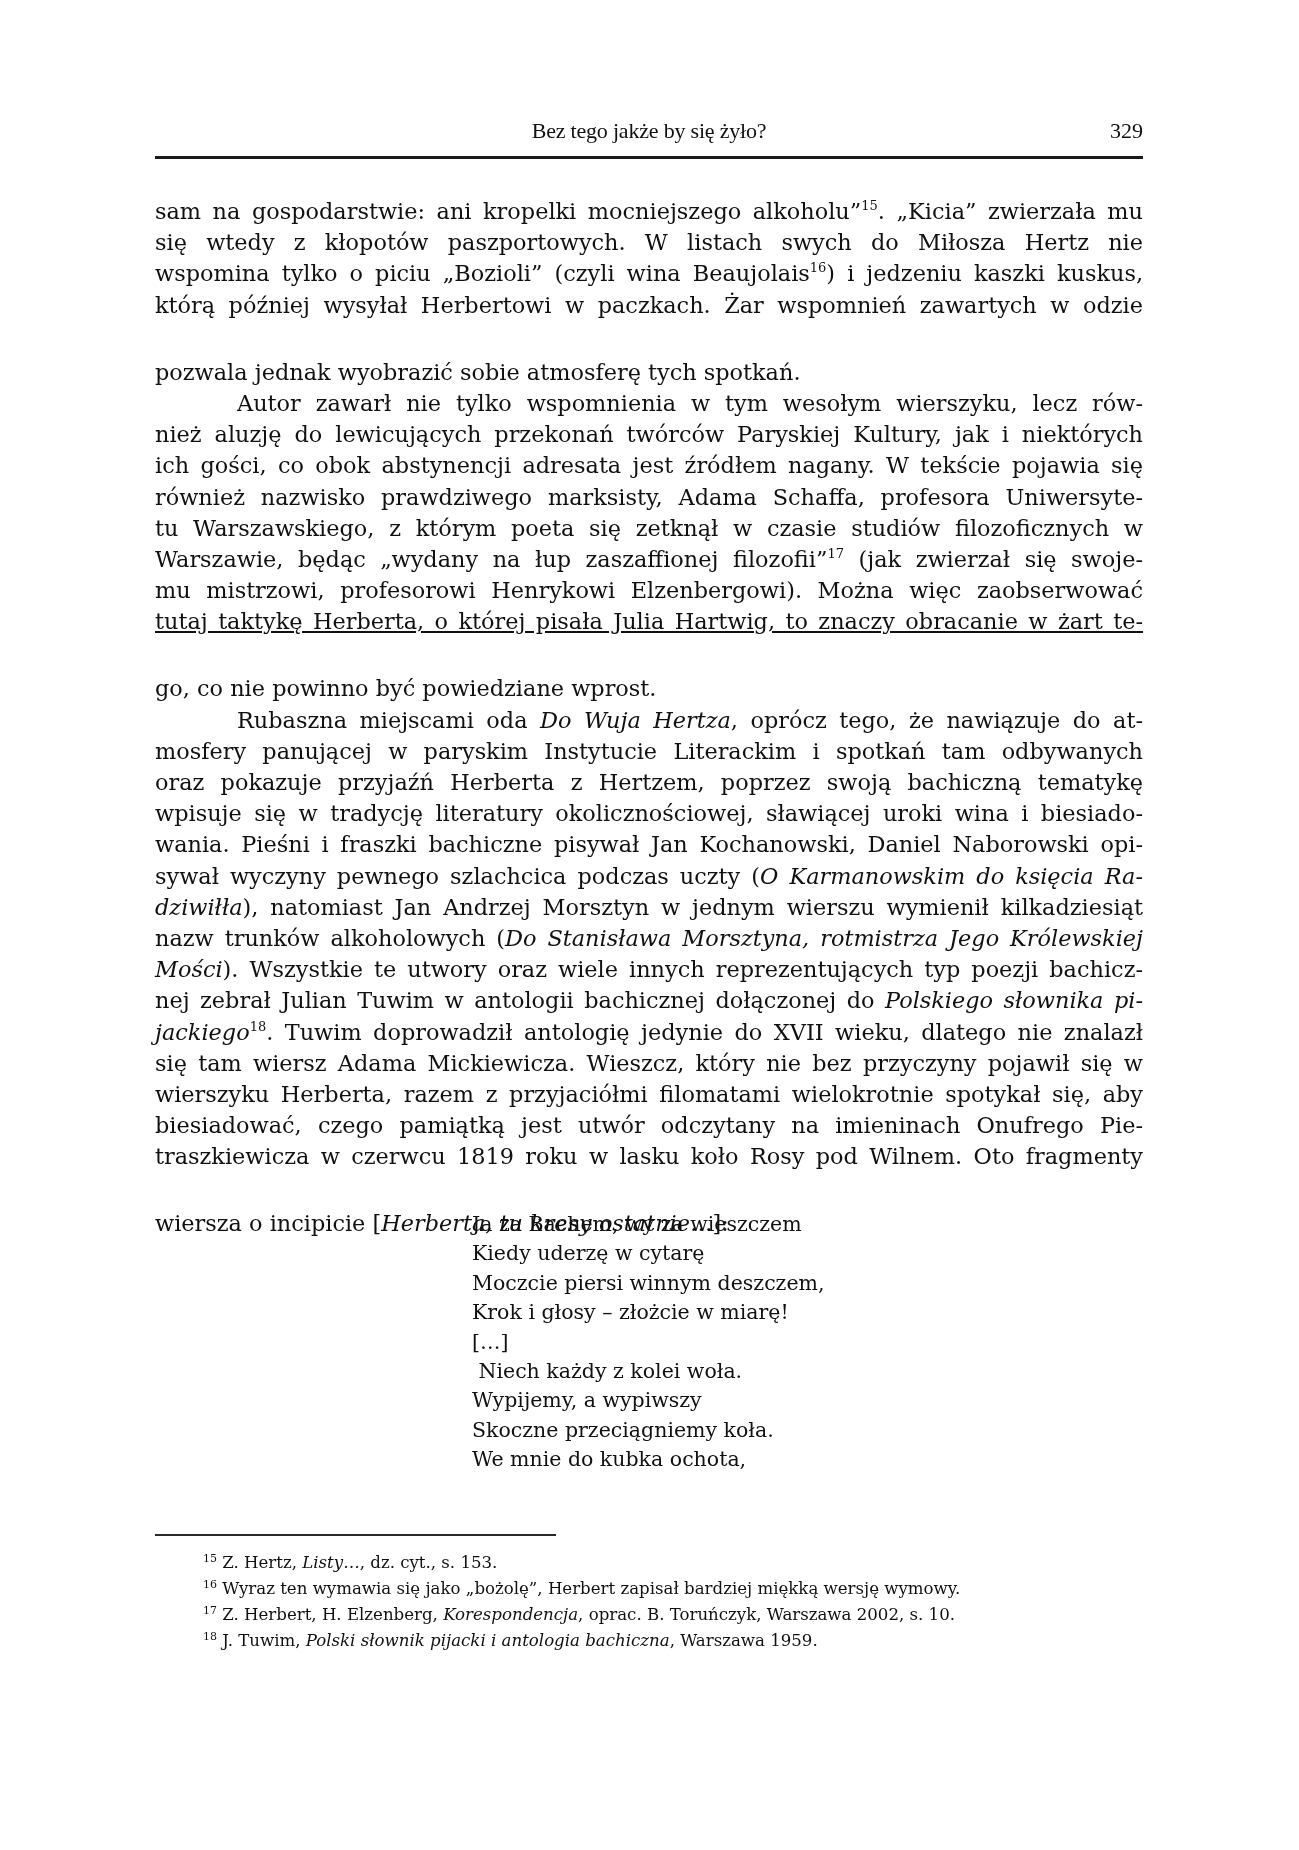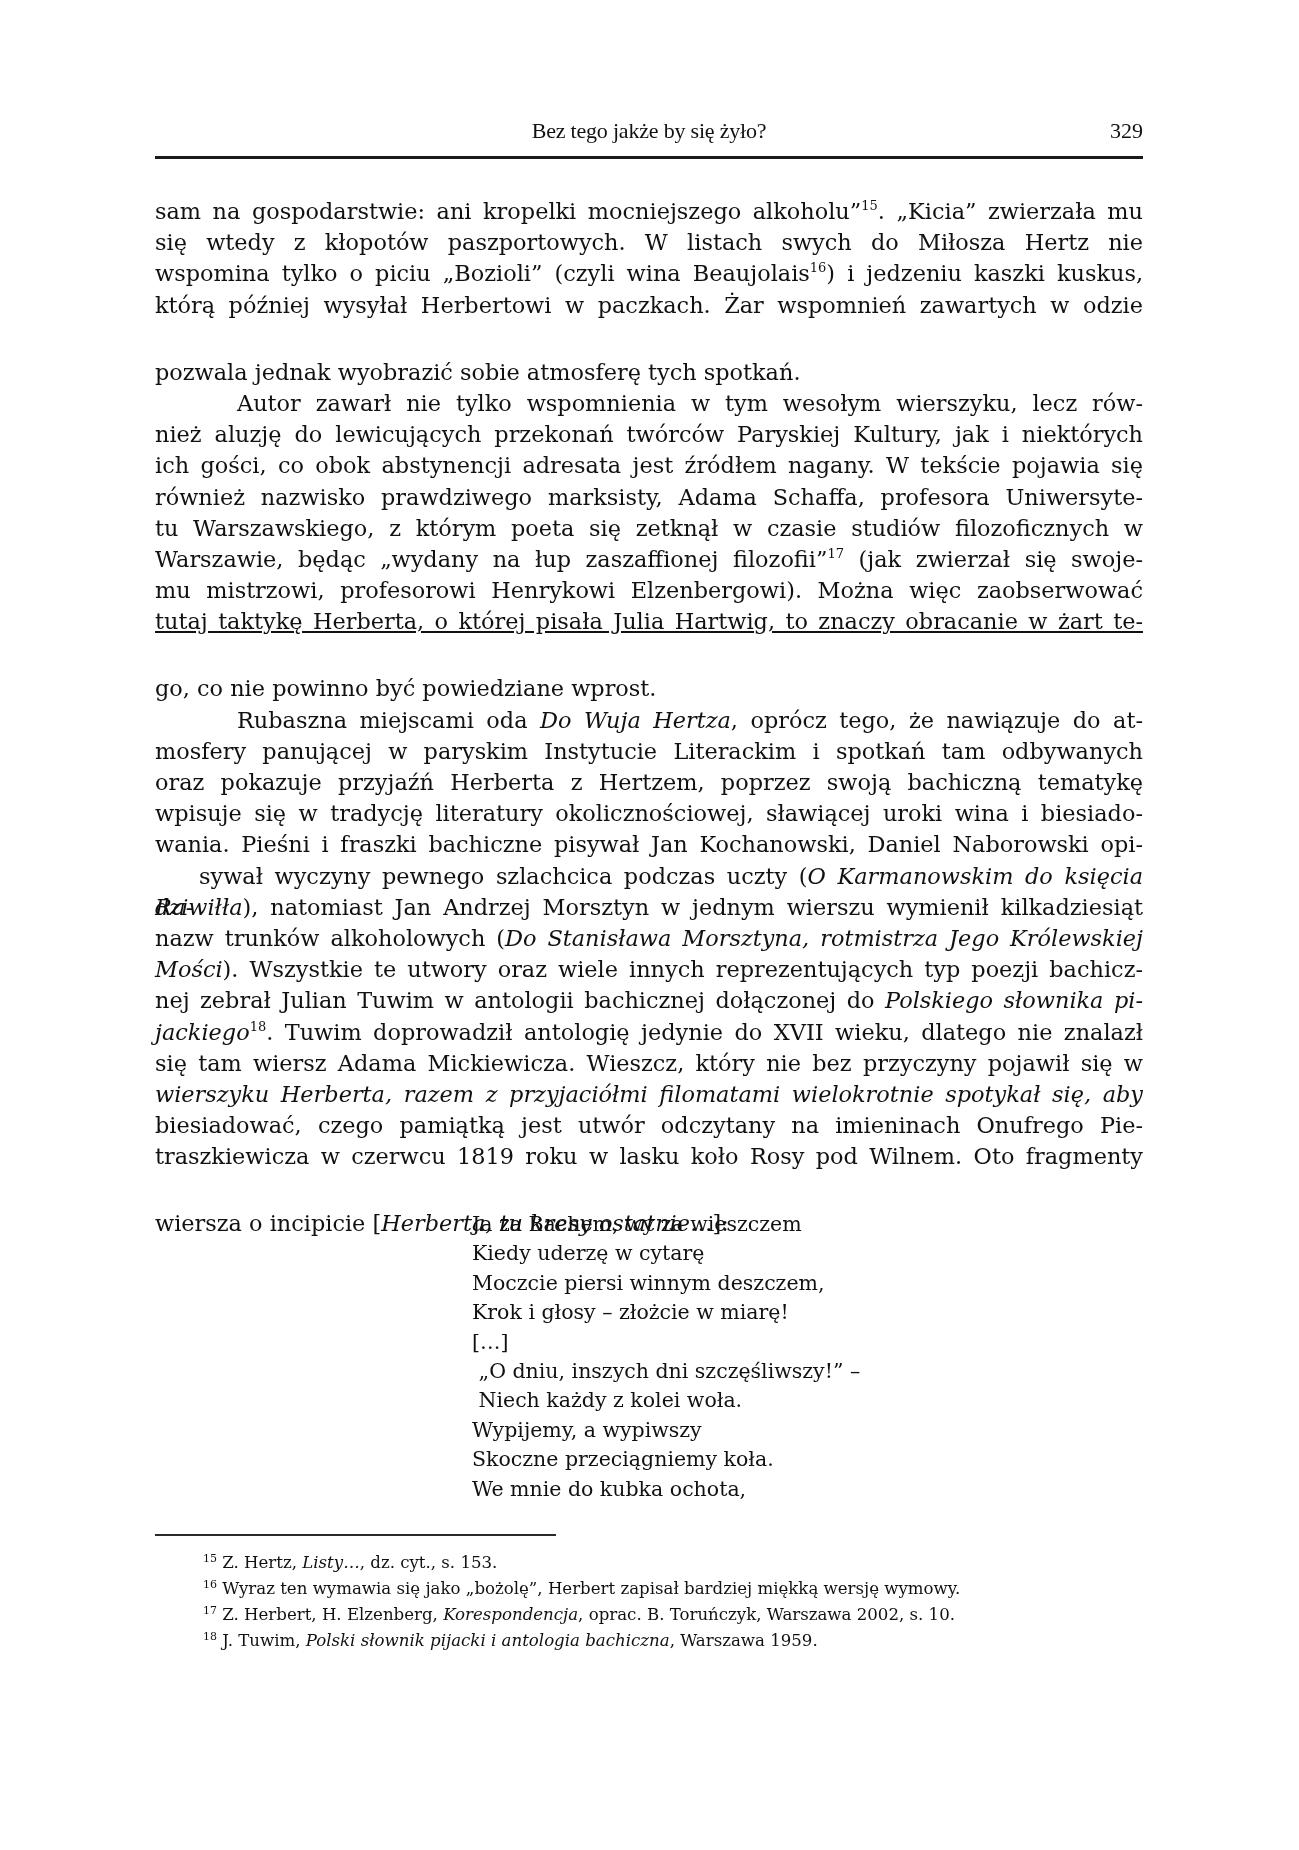--- a/index.html
+++ b/index.html
@@ -47,40 +47,39 @@
     <div class="line" style="white-space: normal;"><span style="white-space: normal;">tu Warszawskiego, z którym poeta się zetknął w czasie studiów filozoficznych w</span></div>
     <div class="line" style="white-space: normal;"><span style="white-space: normal;">Warszawie, będąc „wydany na łup zaszaffionej filozofii”</span><sup>17</sup><span style="white-space: normal;"> (jak zwierzał się swoje-</span></div>
     <div class="line" style="white-space: normal;"><span style="white-space: normal;">mu mistrzowi, profesorowi Henrykowi Elzenbergowi). Można więc zaobserwować</span></div>
     <div class="line" style="white-space: normal; text-decoration: underline;"><span style="white-space: normal;">tutaj taktykę Herberta, o której pisała Julia Hartwig, to znaczy obracanie w żart te-</span></div>
     <div class="line last"><span>go, co nie powinno być powiedziane wprost.</span></div>
     <div class="line indent" style="white-space: normal;"><span style="white-space: normal;">Rubaszna miejscami oda </span><i>Do Wuja Hertza</i><span style="white-space: normal;">, oprócz tego, że nawiązuje do at-</span></div>
     <div class="line" style="white-space: normal;"><span style="white-space: normal;">mosfery panującej w paryskim Instytucie Literackim i spotkań tam odbywanych</span></div>
     <div class="line" style="white-space: normal;"><span style="white-space: normal;">oraz pokazuje przyjaźń Herberta z Hertzem, poprzez swoją bachiczną tematykę</span></div>
     <div class="line" style="white-space: normal;"><span style="white-space: normal;">wpisuje się w tradycję literatury okolicznościowej, sławiącej uroki wina i biesiado-</span></div>
     <div class="line" style="white-space: normal;"><span style="white-space: normal;">wania. Pieśni i fraszki bachiczne pisywał Jan Kochanowski, Daniel Naborowski opi-</span></div>
-    <div class="line" style="white-space: normal;"><span style="white-space: normal; margin-left: 44px;">sywał wyczyny pewnego szlachcica podczas uczty (</span><i>O Karmanowskim do księcia Ra-</i></div>
+    <div class="line" style="white-space: normal;"><span style="white-space: normal;">sywał wyczyny pewnego szlachcica podczas uczty (</span><i>O Karmanowskim do księcia Ra-</i></div>
     <div class="line" style="white-space: normal;"><i>dziwiłła</i><span style="white-space: normal;">), natomiast Jan Andrzej Morsztyn w jednym wierszu wymienił kilkadziesiąt</span></div>
     <div class="line" style="white-space: normal;"><span style="white-space: normal;">nazw trunków alkoholowych (</span><i>Do Stanisława Morsztyna, rotmistrza Jego Królewskiej</i></div>
     <div class="line" style="white-space: normal;"><i>Mości</i><span style="white-space: normal;">). Wszystkie te utwory oraz wiele innych reprezentujących typ poezji bachicz-</span></div>
     <div class="line" style="white-space: normal;"><span style="white-space: normal;">nej zebrał Julian Tuwim w antologii bachicznej dołączonej do </span><i>Polskiego słownika pi-</i></div>
     <div class="line" style="white-space: normal;"><i>jackiego</i><sup>18</sup><span style="white-space: normal;">. Tuwim doprowadził antologię jedynie do XVII wieku, dlatego nie znalazł</span></div>
     <div class="line" style="white-space: normal;"><span style="white-space: normal;">się tam wiersz Adama Mickiewicza. Wieszcz, który nie bez przyczyny pojawił się w</span></div>
-    <div class="line" style="white-space: normal;"><span style="white-space: normal; font-style: italic;">wierszyku Herberta, razem z przyjaciółmi filomatami wielokrotnie spotykał się, aby</span></div>
+    <div class="line" style="white-space: normal;"><span style="white-space: normal;">wierszyku Herberta, razem z przyjaciółmi filomatami wielokrotnie spotykał się, aby</span></div>
     <div class="line" style="white-space: normal;"><span style="white-space: normal;">biesiadować, czego pamiątką jest utwór odczytany na imieninach Onufrego Pie-</span></div>
     <div class="line" style="white-space: normal;"><span style="white-space: normal;">traszkiewicza w czerwcu 1819 roku w lasku koło Rosy pod Wilnem. Oto fragmenty</span></div>
     <div class="line last"><span>wiersza o incipicie [</span><i>Herberta, tu kresy ostatnie…</i><span>]:</span></div>
   </div>
 
 <div class="poem" id="poem">
     <div class="pl">Ja za Bachem, wy za wieszczem</div>
     <div class="pl">Kiedy uderzę w cytarę</div>
     <div class="pl">Moczcie piersi winnym deszczem,</div>
     <div class="pl">Krok i głosy – złożcie w miarę!</div>
     <div class="pl">[…]</div>
-    <div class="pl"> „O dniu, inszych dni szczęśliwszy!” –</div>
     <div class="pl"> Niech każdy z kolei woła.</div>
     <div class="pl">Wypijemy, a wypiwszy</div>
     <div class="pl">Skoczne przeciągniemy koła.</div>
     <div class="pl">We mnie do kubka ochota,</div>
   </div>
 
 <div class="fn-rule"></div>
 <div class="footnotes" id="footnotes">
     <div class="fn"><sup>15</sup><span> Z. Hertz, </span><i>Listy…</i><span>, dz. cyt., s. 153.</span></div>
     <div class="fn"><sup>16</sup><span> Wyraz ten wymawia się jako „bożolę”, Herbert zapisał bardziej miękką wersję wymowy.</span></div>

